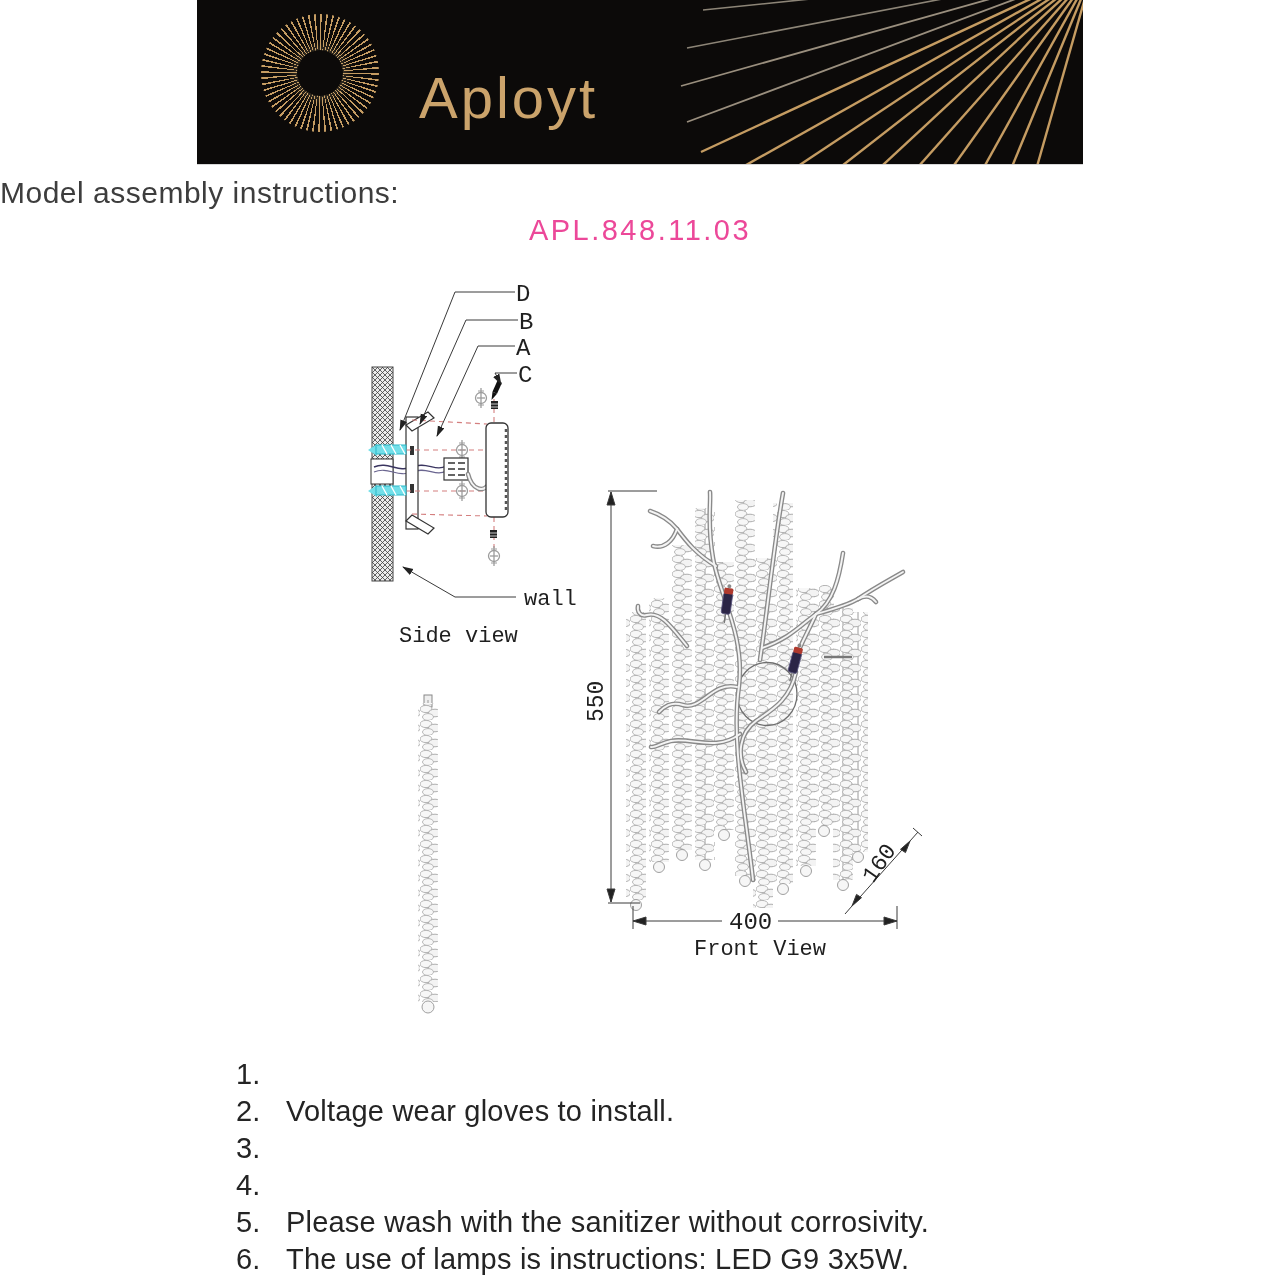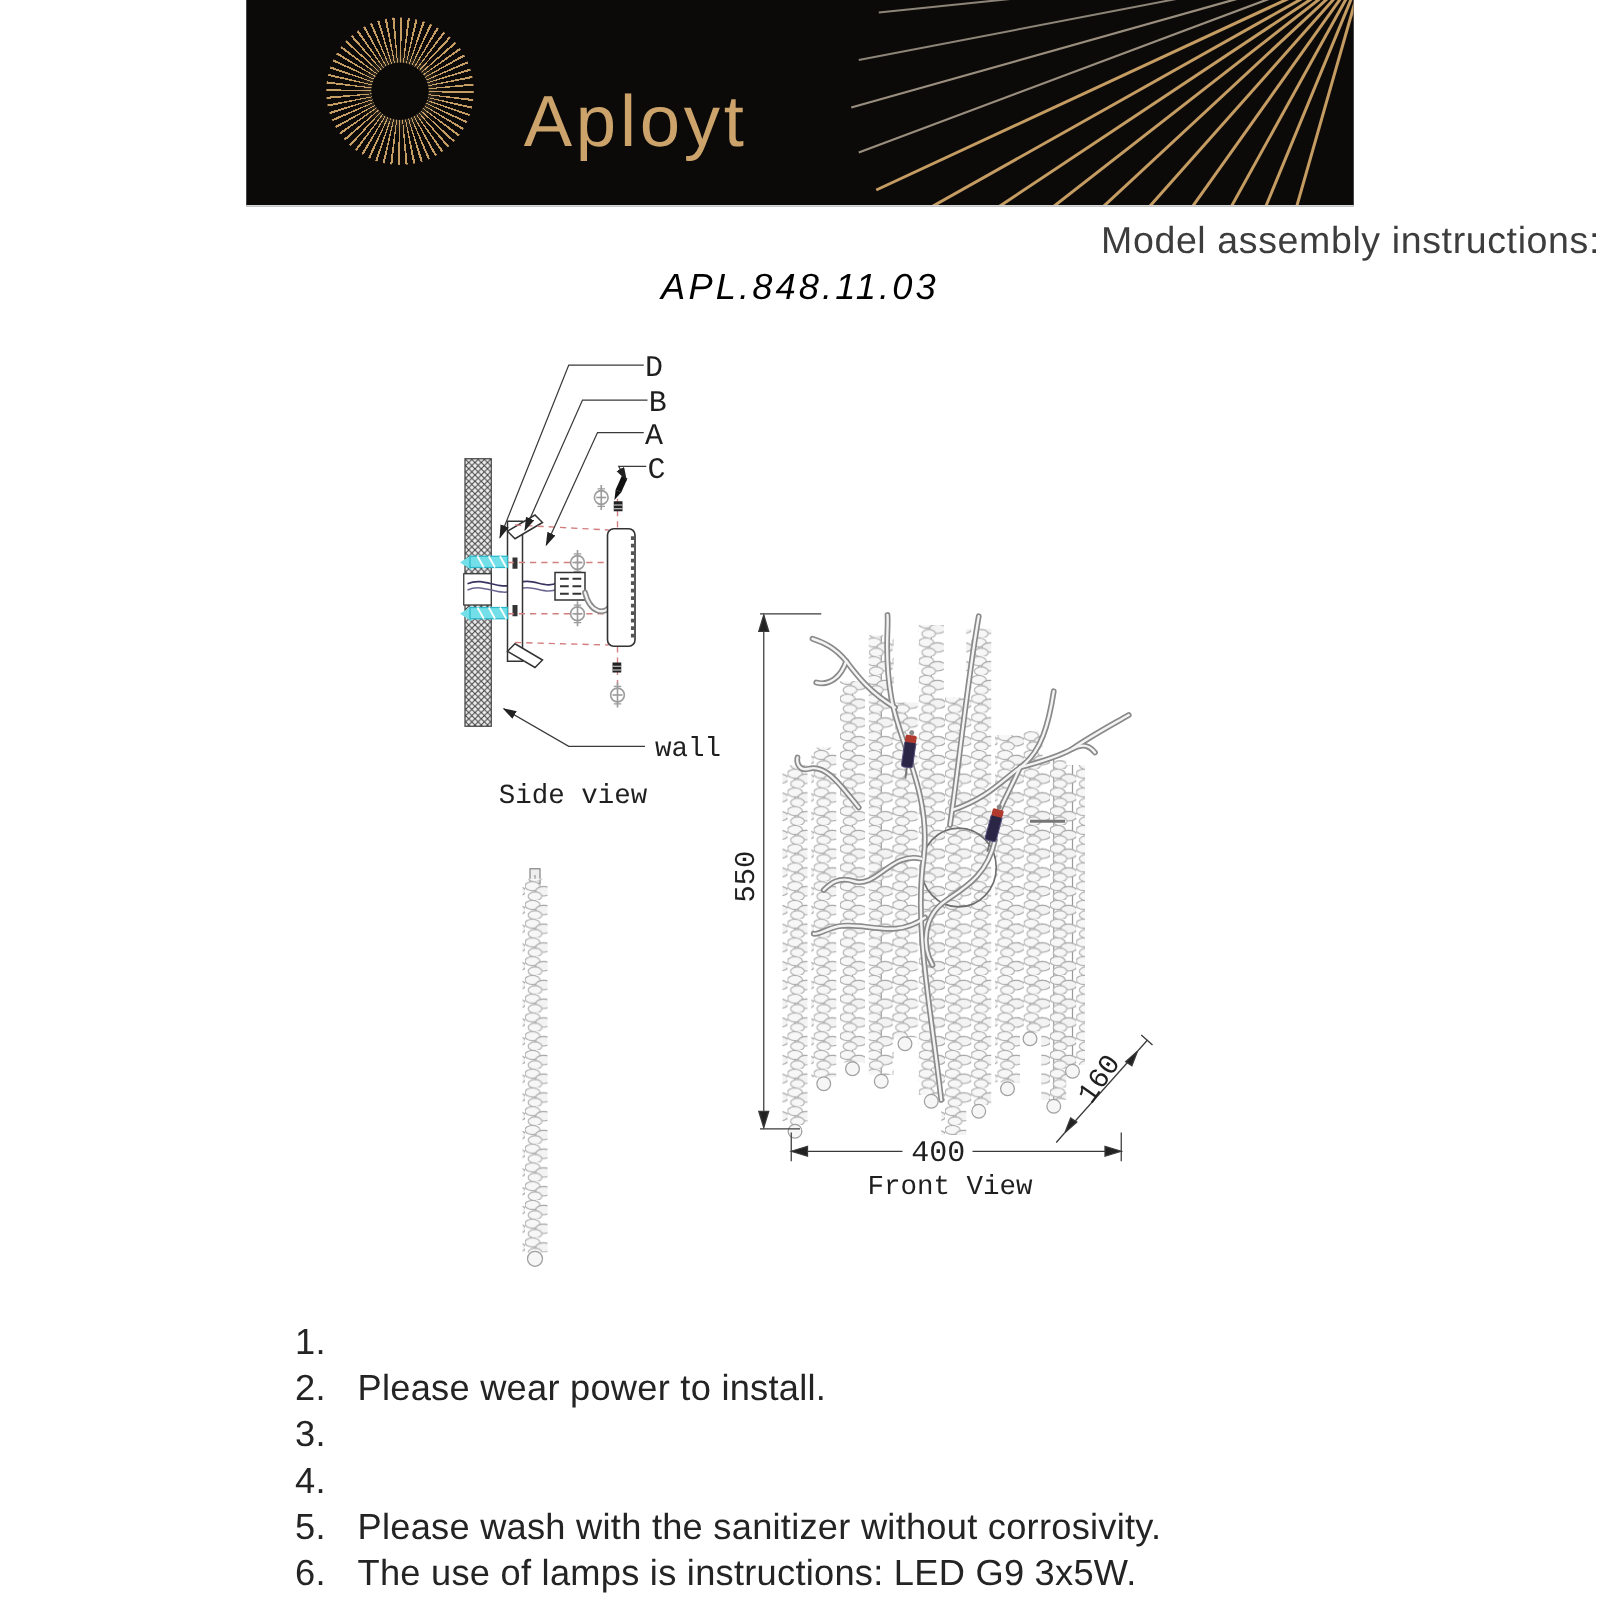--- a/index.html
+++ b/index.html
@@ -8,22 +8,22 @@
     font-family:"Liberation Sans","DejaVu Sans",sans-serif;color:#2e2e2e;
   }
   
   .header{position:absolute;left:197px;top:0;width:886px;height:164px;background:#0c0a09;overflow:hidden;border-bottom:1px solid #d8d8d8;}
   .sunburst{position:absolute;left:64px;top:14px;width:118px;height:118px;border-radius:50%;
     background:repeating-conic-gradient(#c59c62 0deg 1.7deg, transparent 1.7deg 6deg);}
   .sunburst::after{content:"";position:absolute;inset:36px;background:#0c0a09;border-radius:50%;box-shadow:0 0 10px 4px rgba(220,190,140,.25);}
   .brand{position:absolute;left:222px;top:40px;font-size:58px;letter-spacing:3px;color:#cba36b;font-weight:normal;margin-top:24px;}
   .rays{position:absolute;right:0;top:0;width:460px;height:164px;}
   
-  .title1{position:absolute;left:0;top:176px;width:100%;text-align:right;font-size:30px;color:#3d3d3d;letter-spacing:.5px;}
-  .title2{position:absolute;left:0;top:214px;width:100%;text-align:center;font-size:29px;color:#000000;letter-spacing:2.5px;font-style:italic;}
+  .title1{position:absolute;left:0;top:176px;width:100%;text-align:left;font-size:30px;color:#3d3d3d;letter-spacing:.5px;}
+  .title2{position:absolute;left:0;top:214px;width:100%;text-align:center;font-size:29px;color:#ec4899;letter-spacing:2.5px;}
   
   .diagram{position:absolute;left:0;top:0;width:1280px;height:1280px;}
   .mono{font-family:"Liberation Mono","DejaVu Sans Mono",monospace;fill:#1f1f1f;}
   .thin{stroke:#3a3a3a;stroke-width:1;fill:none;}
   .tube{stroke:#8a8a8a;stroke-width:4.6;fill:none;stroke-linecap:round;}
   .tubeh{stroke:#f4f4f4;stroke-width:1.9;fill:none;stroke-linecap:round;}
   .red{stroke:#d47f7f;stroke-width:1.1;fill:none;}
   .bb{fill:#f6f6f6;stroke:#a0a0a0;stroke-width:1;}
   .strandln{stroke:#9a9a9a;stroke-width:1;}
   
@@ -283,21 +283,21 @@
     <text class="mono" font-size="23" transform="translate(873,884) rotate(-55)">160</text>
   </g>
 </svg>
 
 <div class="instr">
   <div class="row">
     <span class="num">1.</span>
   </div>
   <div class="row">
     <span class="num">2.</span>
-    <span>Please wear power to install.</span>
+    <span>Voltage wear gloves to install.</span>
   </div>
   <div class="row">
     <span class="num">3.</span>
   </div>
   <div class="row">
     <span class="num">4.</span>
   </div>
   <div class="row">
     <span class="num">5.</span>
     <span>Please wash with the sanitizer without corrosivity.</span>

